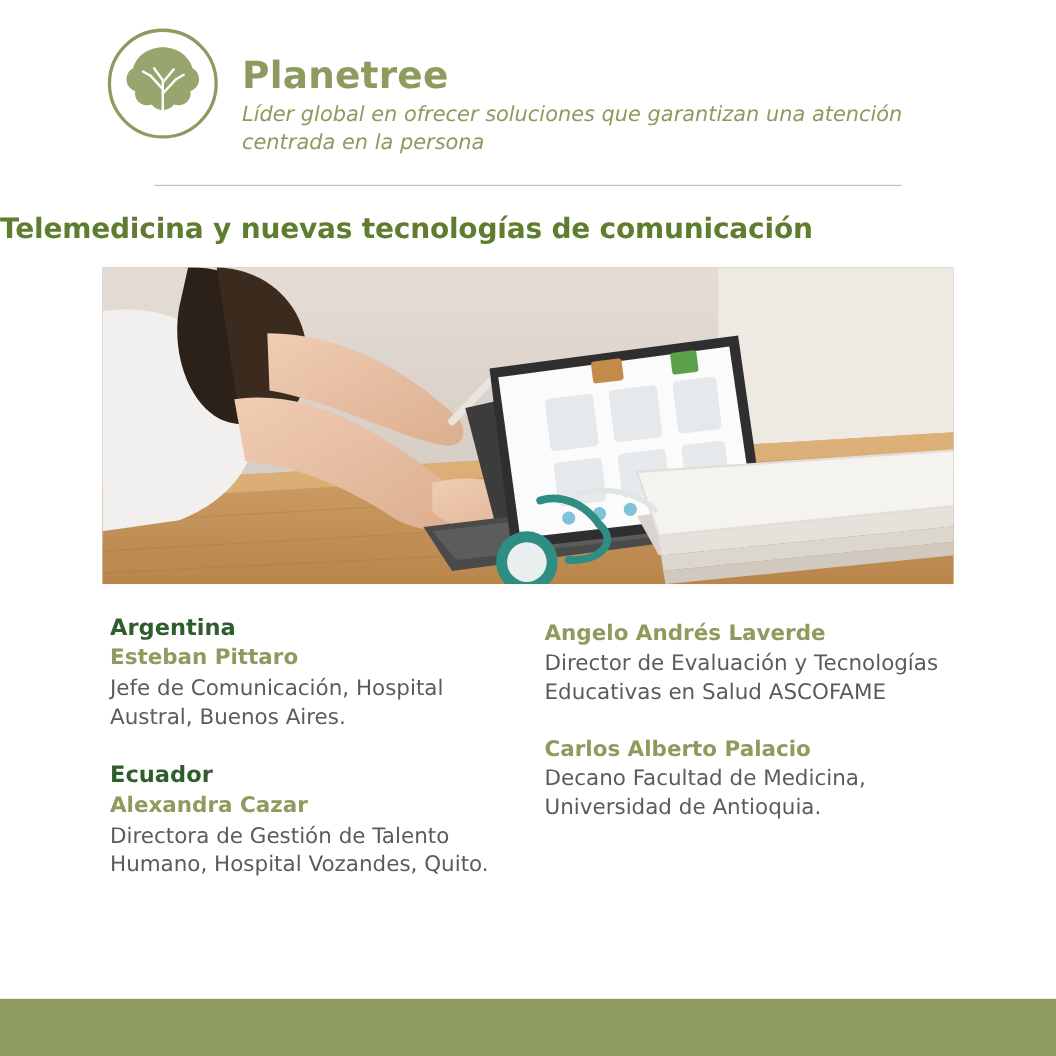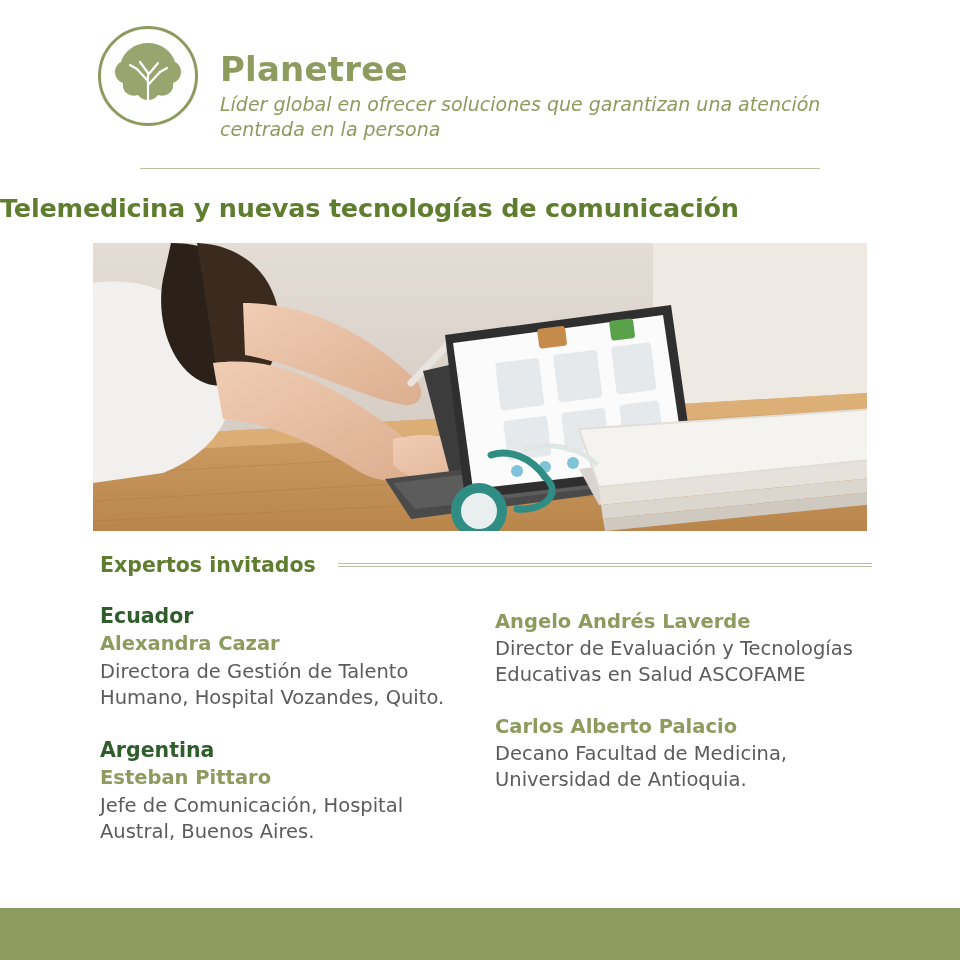--- a/index.html
+++ b/index.html
@@ -255,40 +255,36 @@
         <path d="M452 234 C438 214 416 206 398 212"></path>
       </g>
       <circle cx="386" cy="268" r="28" fill="#2f8d84"></circle>
       <circle cx="386" cy="268" r="18" fill="#e8efee"></circle>
       <g stroke="#dfe6e4" stroke-width="5" fill="none">
         <path d="M430 206 C460 198 490 206 504 222"></path>
       </g>
     </svg>
   </div>
 
-  <div class="experts-row">
-    <div class="experts-title">Expertos invitados</div>
-    <div class="experts-rule"></div>
-  </div>
 
   <div class="cols">
     <div class="col left">
+
+      <div class="entry">
+        <div class="country">Argentina</div>
+        <div class="person"> Esteban Pittaro</div>
+        <div class="role">Jefe de Comunicación, Hospital Austral, Buenos Aires.</div>
+      </div>
 
       <div class="entry">
         <div class="country">Ecuador</div>
         <div class="person">Alexandra Cazar</div>
         <div class="role">Directora de Gestión de Talento Humano, Hospital Vozandes, Quito.</div>
       </div>
 
-      <div class="entry">
-        <div class="country">Argentina</div>
-        <div class="person"> Esteban Pittaro</div>
-        <div class="role">Jefe de Comunicación, Hospital Austral, Buenos Aires.</div>
-      </div>
-
     </div>
 
     <div class="col right">
 
       <div class="entry">
         <div class="person">Angelo Andrés Laverde</div>
         <div class="role">Director de Evaluación y Tecnologías Educativas en Salud ASCOFAME</div>
       </div>
 
       <div class="entry">

